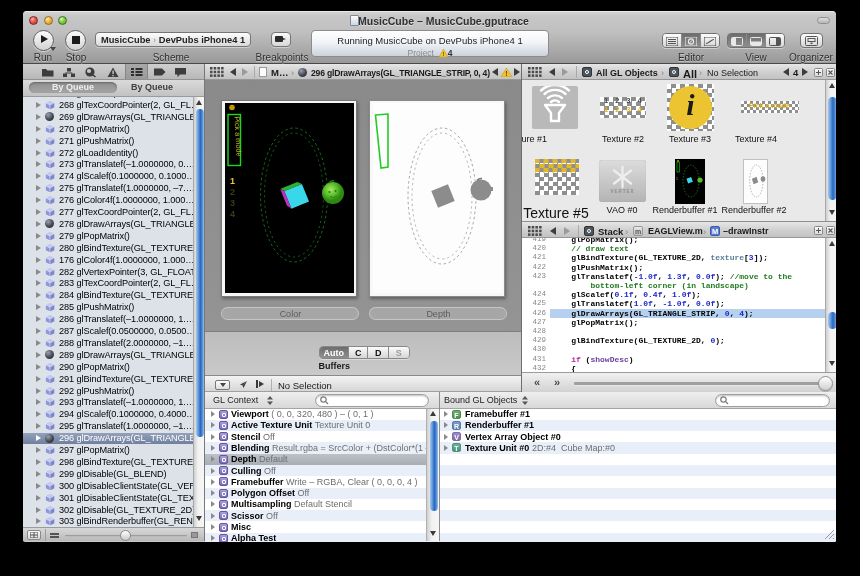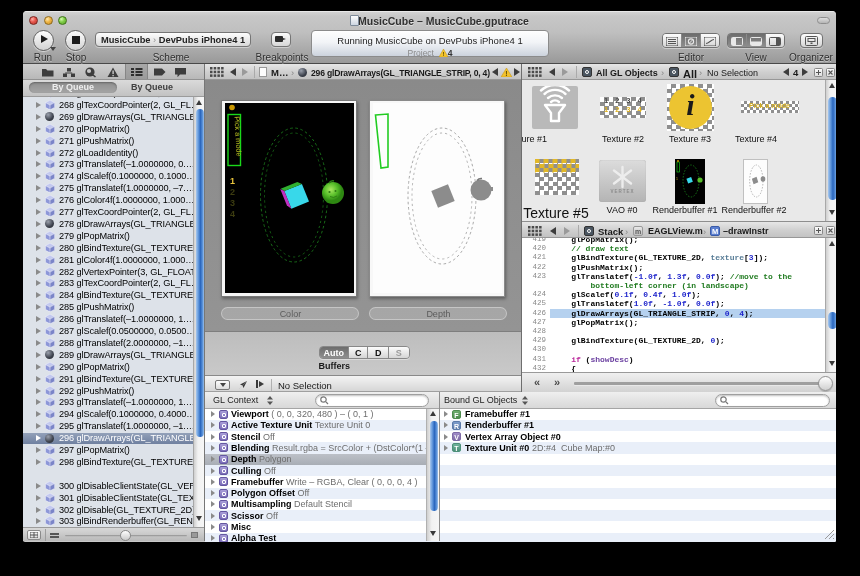--- a/index.html
+++ b/index.html
@@ -277,21 +277,21 @@
 <div style="position:absolute;left:36px;top:0.5px;width:146px;overflow:hidden;white-space:nowrap;color:#000">280 glBindTexture(GL_TEXTURE_…</div>
 </div>
 <div class="ab row" style="left:0;top:157.10000000000002px;width:181px;">
 <div style="position:absolute;left:13px;top:2.5px;width:0;height:0;border-top:3.5px solid transparent;border-bottom:3.5px solid transparent;border-left:5px solid #8a8a8a"></div>
 <svg style="position:absolute;left:22px;top:0.5px" width="10" height="10" viewBox="0 0 10 10">
             <path d="M5 0.2 L9.6 2.6 V7.4 L5 9.8 L0.4 7.4 V2.6 Z" fill="#8d97d8"></path>
             <path d="M5 0.2 L9.6 2.6 L5 5 L0.4 2.6 Z" fill="#c3c9ef"></path>
             <path d="M5 5 L9.6 2.6 V7.4 L5 9.8 Z" fill="#7b85c8"></path>
             <path d="M5 0.2 L9.6 2.6 V7.4 L5 9.8 L0.4 7.4 V2.6 Z M5 5 L0.4 2.6 M5 5 L9.6 2.6 M5 5 V9.8" fill="none" stroke="#fff" stroke-width=".5"></path>
           </svg>
-<div style="position:absolute;left:36px;top:0.5px;width:146px;overflow:hidden;white-space:nowrap;color:#000">281 glColor4f(1.0000000, 1.000…</div>
+<div style="position:absolute;left:36px;top:0.5px;width:146px;overflow:hidden;white-space:nowrap;color:#000">176 glColor4f(1.0000000, 1.000…</div>
 </div>
 <div class="ab row" style="left:0;top:169.00000000000003px;width:181px;">
 <div style="position:absolute;left:13px;top:2.5px;width:0;height:0;border-top:3.5px solid transparent;border-bottom:3.5px solid transparent;border-left:5px solid #8a8a8a"></div>
 <svg style="position:absolute;left:22px;top:0.5px" width="10" height="10" viewBox="0 0 10 10">
             <path d="M5 0.2 L9.6 2.6 V7.4 L5 9.8 L0.4 7.4 V2.6 Z" fill="#8d97d8"></path>
             <path d="M5 0.2 L9.6 2.6 L5 5 L0.4 2.6 Z" fill="#c3c9ef"></path>
             <path d="M5 5 L9.6 2.6 V7.4 L5 9.8 Z" fill="#7b85c8"></path>
             <path d="M5 0.2 L9.6 2.6 V7.4 L5 9.8 L0.4 7.4 V2.6 Z M5 5 L0.4 2.6 M5 5 L9.6 2.6 M5 5 V9.8" fill="none" stroke="#fff" stroke-width=".5"></path>
           </svg>
 <div style="position:absolute;left:36px;top:0.5px;width:146px;overflow:hidden;white-space:nowrap;color:#000">282 glVertexPointer(3, GL_FLOAT…</div>
@@ -438,20 +438,30 @@
 </div>
 <div class="ab row" style="left:0;top:359.39999999999986px;width:181px;">
 <div style="position:absolute;left:13px;top:2.5px;width:0;height:0;border-top:3.5px solid transparent;border-bottom:3.5px solid transparent;border-left:5px solid #8a8a8a"></div>
 <svg style="position:absolute;left:22px;top:0.5px" width="10" height="10" viewBox="0 0 10 10">
             <path d="M5 0.2 L9.6 2.6 V7.4 L5 9.8 L0.4 7.4 V2.6 Z" fill="#8d97d8"></path>
             <path d="M5 0.2 L9.6 2.6 L5 5 L0.4 2.6 Z" fill="#c3c9ef"></path>
             <path d="M5 5 L9.6 2.6 V7.4 L5 9.8 Z" fill="#7b85c8"></path>
             <path d="M5 0.2 L9.6 2.6 V7.4 L5 9.8 L0.4 7.4 V2.6 Z M5 5 L0.4 2.6 M5 5 L9.6 2.6 M5 5 V9.8" fill="none" stroke="#fff" stroke-width=".5"></path>
           </svg>
 <div style="position:absolute;left:36px;top:0.5px;width:146px;overflow:hidden;white-space:nowrap;color:#000">298 glBindTexture(GL_TEXTURE_…</div>
+</div>
+<div class="ab row" style="left:0;top:371.29999999999984px;width:181px;">
+<div style="position:absolute;left:13px;top:2.5px;width:0;height:0;border-top:3.5px solid transparent;border-bottom:3.5px solid transparent;border-left:5px solid #8a8a8a"></div>
+<svg style="position:absolute;left:22px;top:0.5px" width="10" height="10" viewBox="0 0 10 10">
+            <path d="M5 0.2 L9.6 2.6 V7.4 L5 9.8 L0.4 7.4 V2.6 Z" fill="#8d97d8"></path>
+            <path d="M5 0.2 L9.6 2.6 L5 5 L0.4 2.6 Z" fill="#c3c9ef"></path>
+            <path d="M5 5 L9.6 2.6 V7.4 L5 9.8 Z" fill="#7b85c8"></path>
+            <path d="M5 0.2 L9.6 2.6 V7.4 L5 9.8 L0.4 7.4 V2.6 Z M5 5 L0.4 2.6 M5 5 L9.6 2.6 M5 5 V9.8" fill="none" stroke="#fff" stroke-width=".5"></path>
+          </svg>
+<div style="position:absolute;left:36px;top:0.5px;width:133px;white-space:nowrap;color:#000">299 glDisable(GL_BLEND)</div>
 </div>
 <div class="ab row" style="left:0;top:383.1999999999998px;width:181px;">
 <div style="position:absolute;left:13px;top:2.5px;width:0;height:0;border-top:3.5px solid transparent;border-bottom:3.5px solid transparent;border-left:5px solid #8a8a8a"></div>
 <svg style="position:absolute;left:22px;top:0.5px" width="10" height="10" viewBox="0 0 10 10">
             <path d="M5 0.2 L9.6 2.6 V7.4 L5 9.8 L0.4 7.4 V2.6 Z" fill="#8d97d8"></path>
             <path d="M5 0.2 L9.6 2.6 L5 5 L0.4 2.6 Z" fill="#c3c9ef"></path>
             <path d="M5 5 L9.6 2.6 V7.4 L5 9.8 Z" fill="#7b85c8"></path>
             <path d="M5 0.2 L9.6 2.6 V7.4 L5 9.8 L0.4 7.4 V2.6 Z M5 5 L0.4 2.6 M5 5 L9.6 2.6 M5 5 V9.8" fill="none" stroke="#fff" stroke-width=".5"></path>
           </svg>
 <div style="position:absolute;left:36px;top:0.5px;width:146px;overflow:hidden;white-space:nowrap;color:#000">300 glDisableClientState(GL_VER…</div>
@@ -855,21 +865,21 @@
 <div class="icsq" style="position:absolute;left:14px;top:1px;background:linear-gradient(180deg,#a99fd8,#7a6cb8);border:0.5px solid #6456a0">
             <span style="display:block;margin:2px auto 0;width:4px;height:4px;border:1px solid #fff;border-radius:1px"></span>
           </div>
 <div style="position:absolute;left:26px;top:0.5px;width:200px;white-space:nowrap;overflow:hidden"><b>Blending</b> <span class="v">Result.rgba = SrcColor + (DstColor*(1 – Src…</span></div>
 </div>
 <div class="ab srow" style="left:0;top:45.2px;width:235px;background:linear-gradient(180deg,#bcc0c7,#a8adb5);">
 <div style="position:absolute;left:6px;top:2.5px;width:0;height:0;border-top:3.2px solid transparent;border-bottom:3.2px solid transparent;border-left:4.5px solid #8a8a8a"></div>
 <div class="icsq" style="position:absolute;left:14px;top:1px;background:linear-gradient(180deg,#a99fd8,#7a6cb8);border:0.5px solid #6456a0">
             <span style="display:block;margin:2px auto 0;width:4px;height:4px;border:1px solid #fff;border-radius:1px"></span>
           </div>
-<div style="position:absolute;left:26px;top:0.5px;width:200px;white-space:nowrap;overflow:hidden"><b>Depth</b> <span class="v">Polygon</span></div>
+<div style="position:absolute;left:26px;top:0.5px;width:200px;white-space:nowrap;overflow:hidden"><b>Depth</b> <span class="v">Default</span></div>
 </div>
 <div class="ab srow" style="left:0;top:56.5px;width:235px;background:#e9eff9;">
 <div style="position:absolute;left:6px;top:2.5px;width:0;height:0;border-top:3.2px solid transparent;border-bottom:3.2px solid transparent;border-left:4.5px solid #8a8a8a"></div>
 <div class="icsq" style="position:absolute;left:14px;top:1px;background:linear-gradient(180deg,#a99fd8,#7a6cb8);border:0.5px solid #6456a0">
             <span style="display:block;margin:2px auto 0;width:4px;height:4px;border:1px solid #fff;border-radius:1px"></span>
           </div>
 <div style="position:absolute;left:26px;top:0.5px;width:200px;white-space:nowrap;overflow:hidden"><b>Culling</b> <span class="v">Off</span></div>
 </div>
 <div class="ab srow" style="left:0;top:67.8px;width:235px;">
 <div style="position:absolute;left:6px;top:2.5px;width:0;height:0;border-top:3.2px solid transparent;border-bottom:3.2px solid transparent;border-left:4.5px solid #8a8a8a"></div>

